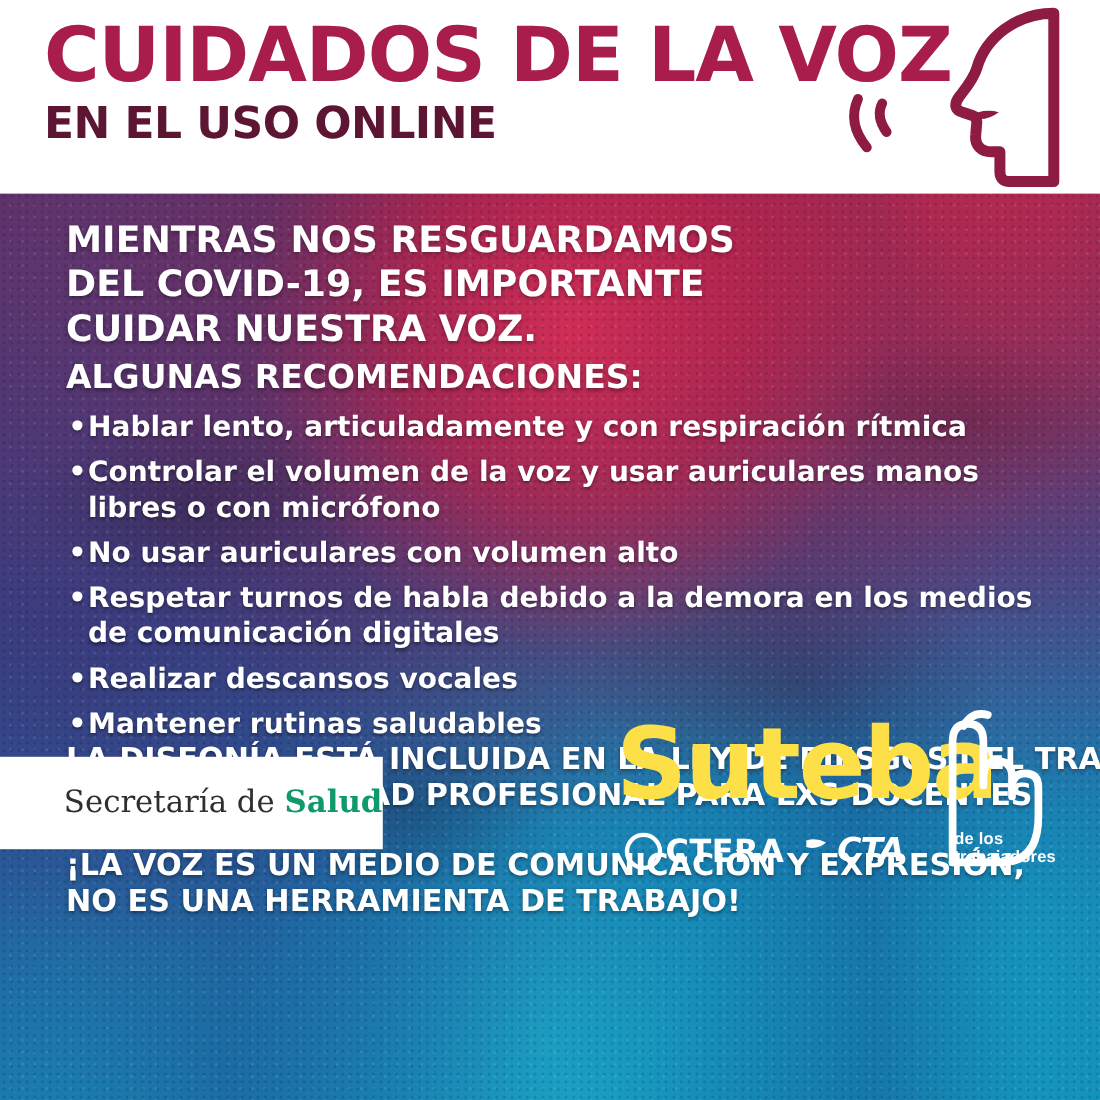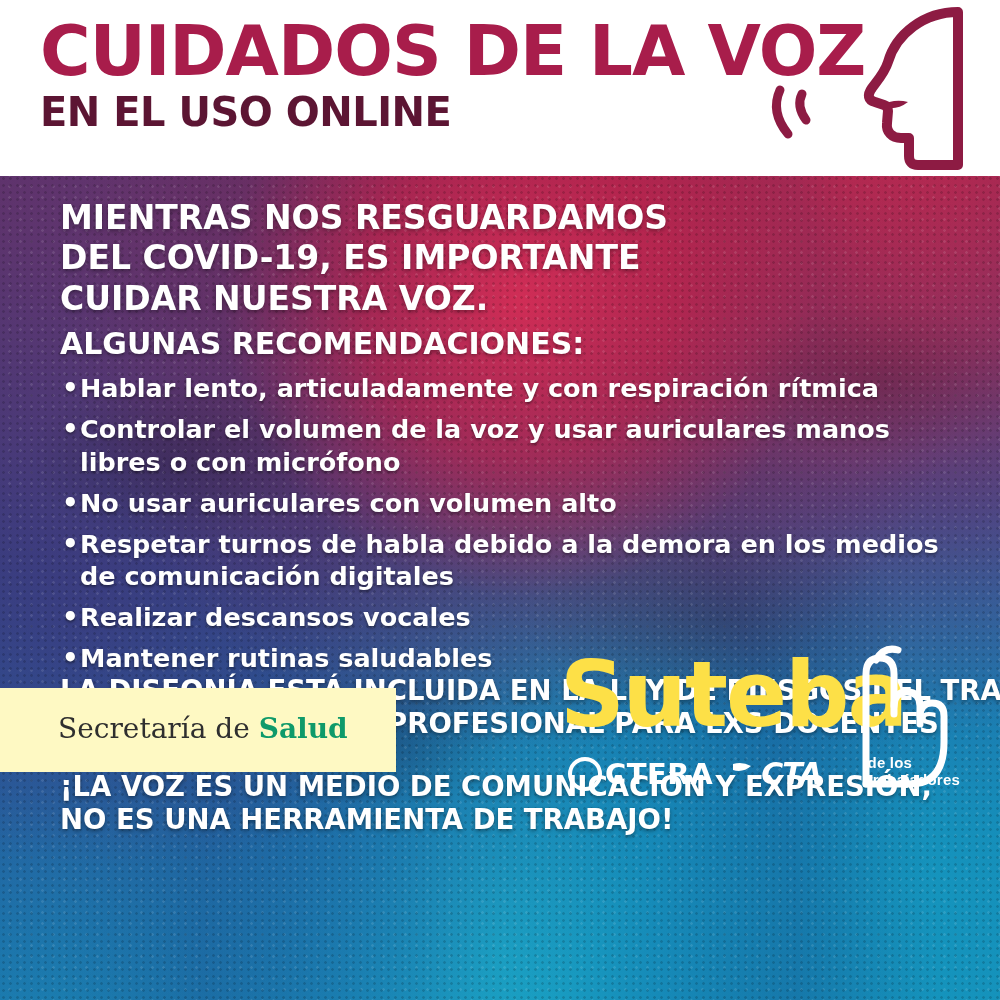--- a/index.html
+++ b/index.html
@@ -185,23 +185,23 @@
     text-shadow: 0 2px 4px rgba(0,0,0,0.4);
     white-space: nowrap;
   }
   .note-gap { height: 30px; }
 
   
   .footer-bar {
     position: absolute;
     left: 0;
     top: 688px;
-    width: 396px;
+    width: 348px;
     height: 84px;
-    background: #fef9c3;
+    background: #ffffff;
     z-index: 6;
     text-align: right;
   }
   .footer-bar .sec-text {
     position: absolute;
     left: 58px;
     top: 24px;
     font-family: "DejaVu Serif", serif;
     font-size: 28px;
     color: #2f2f2f;

